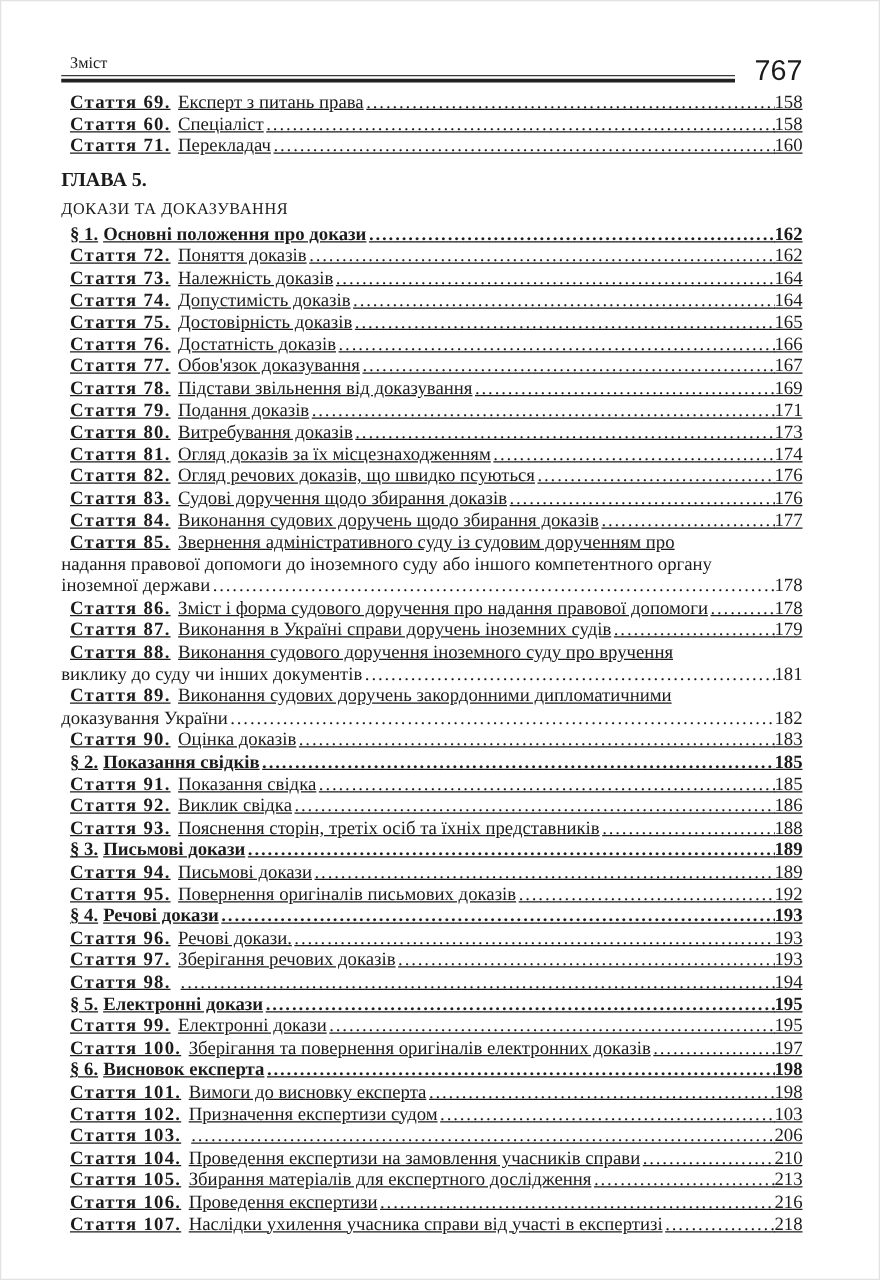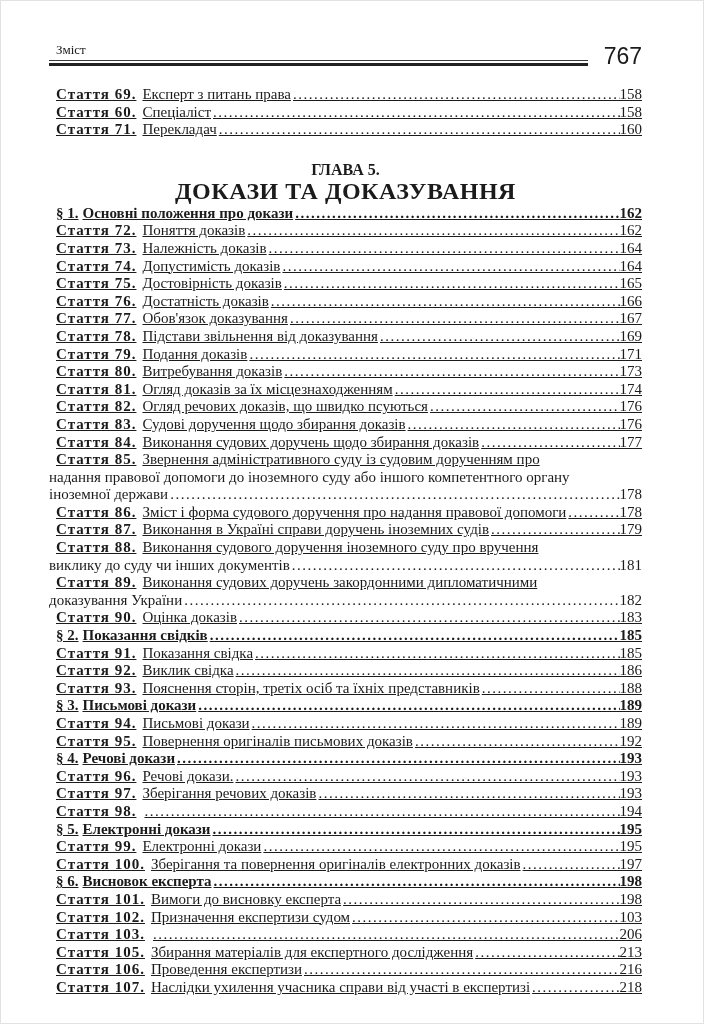--- a/index.html
+++ b/index.html
@@ -9,21 +9,21 @@
     overflow: hidden;
   }
   body {
     box-sizing: border-box;
     padding: 42px 62px 0 49px;
     box-shadow: inset 0 0 0 1px #e2e2e2;
     font-family: "Liberation Serif", "DejaVu Serif", serif;
     color: #1b1b1b;
   }
   
-  .page-header { display: flex; align-items: flex-end; margin-bottom: 20px; }
+  .page-header { display: flex; align-items: flex-end; margin-bottom: 8px; }
   .header-left { flex: 1 1 auto; }
   .running-title { display: block; font-size: 13px; line-height: 15px; padding-left: 7px; margin-bottom: 3px; }
   .rule-thin  { height: 1px; background: #3a3a3a; margin-bottom: 2px; }
   .rule-thick { height: 3px; background: #222222; }
   .page-number {
     font-family: "Liberation Sans", "DejaVu Sans", sans-serif;
     font-size: 23px; line-height: 20px;
     margin-left: 16px; flex: 0 0 auto;
   }
   
@@ -44,23 +44,23 @@
     flex: 1 1 auto; min-width: 4px;
     overflow: hidden; white-space: nowrap;
     padding-left: 2px;
   }
   .leader::after {
     content: "..................................................................................................................................................................................................";
     letter-spacing: 1.5px;
   }
   .page { white-space: nowrap; }
   
-  .chapter { text-align: center; margin: 20px 0 2px 0; }
+  .chapter { text-align: left; margin: 7px 0 2px 0; }
   .chapter-line1 { font-weight: bold; font-size: 16px; line-height: 21px; }
-  .chapter-line2 { font-weight: bold; font-size: 24px; line-height: 23px; letter-spacing: 0.5px; }
+  .chapter-line2 { font-weight: normal; font-size: 13px; line-height: 23px; letter-spacing: 0.5px; }
 </style>
 </head>
 <body>
 
 <div class="page-header">
   <div class="header-left">
     <span class="running-title">Зміст</span>
     <div class="rule-thin"></div>
     <div class="rule-thick"></div>
   </div>
@@ -405,20 +405,28 @@
     </div>
     <div class="entry">
       <div class="row first">
         <span class="label">Стаття 103.</span>
         <span class="leader"></span>
         <span class="page">206</span>
       </div>
     </div>
     <div class="entry">
       <div class="row first">
+        <span class="label">Стаття 104.</span>
+        <span class="text">Проведення експертизи на замовлення учасників справи</span>
+        <span class="leader"></span>
+        <span class="page">210</span>
+      </div>
+    </div>
+    <div class="entry">
+      <div class="row first">
         <span class="label">Стаття 105.</span>
         <span class="text">Збирання матеріалів для експертного дослідження</span>
         <span class="leader"></span>
         <span class="page">213</span>
       </div>
     </div>
     <div class="entry">
       <div class="row first">
         <span class="label">Стаття 106.</span>
         <span class="text">Проведення експертизи</span>

